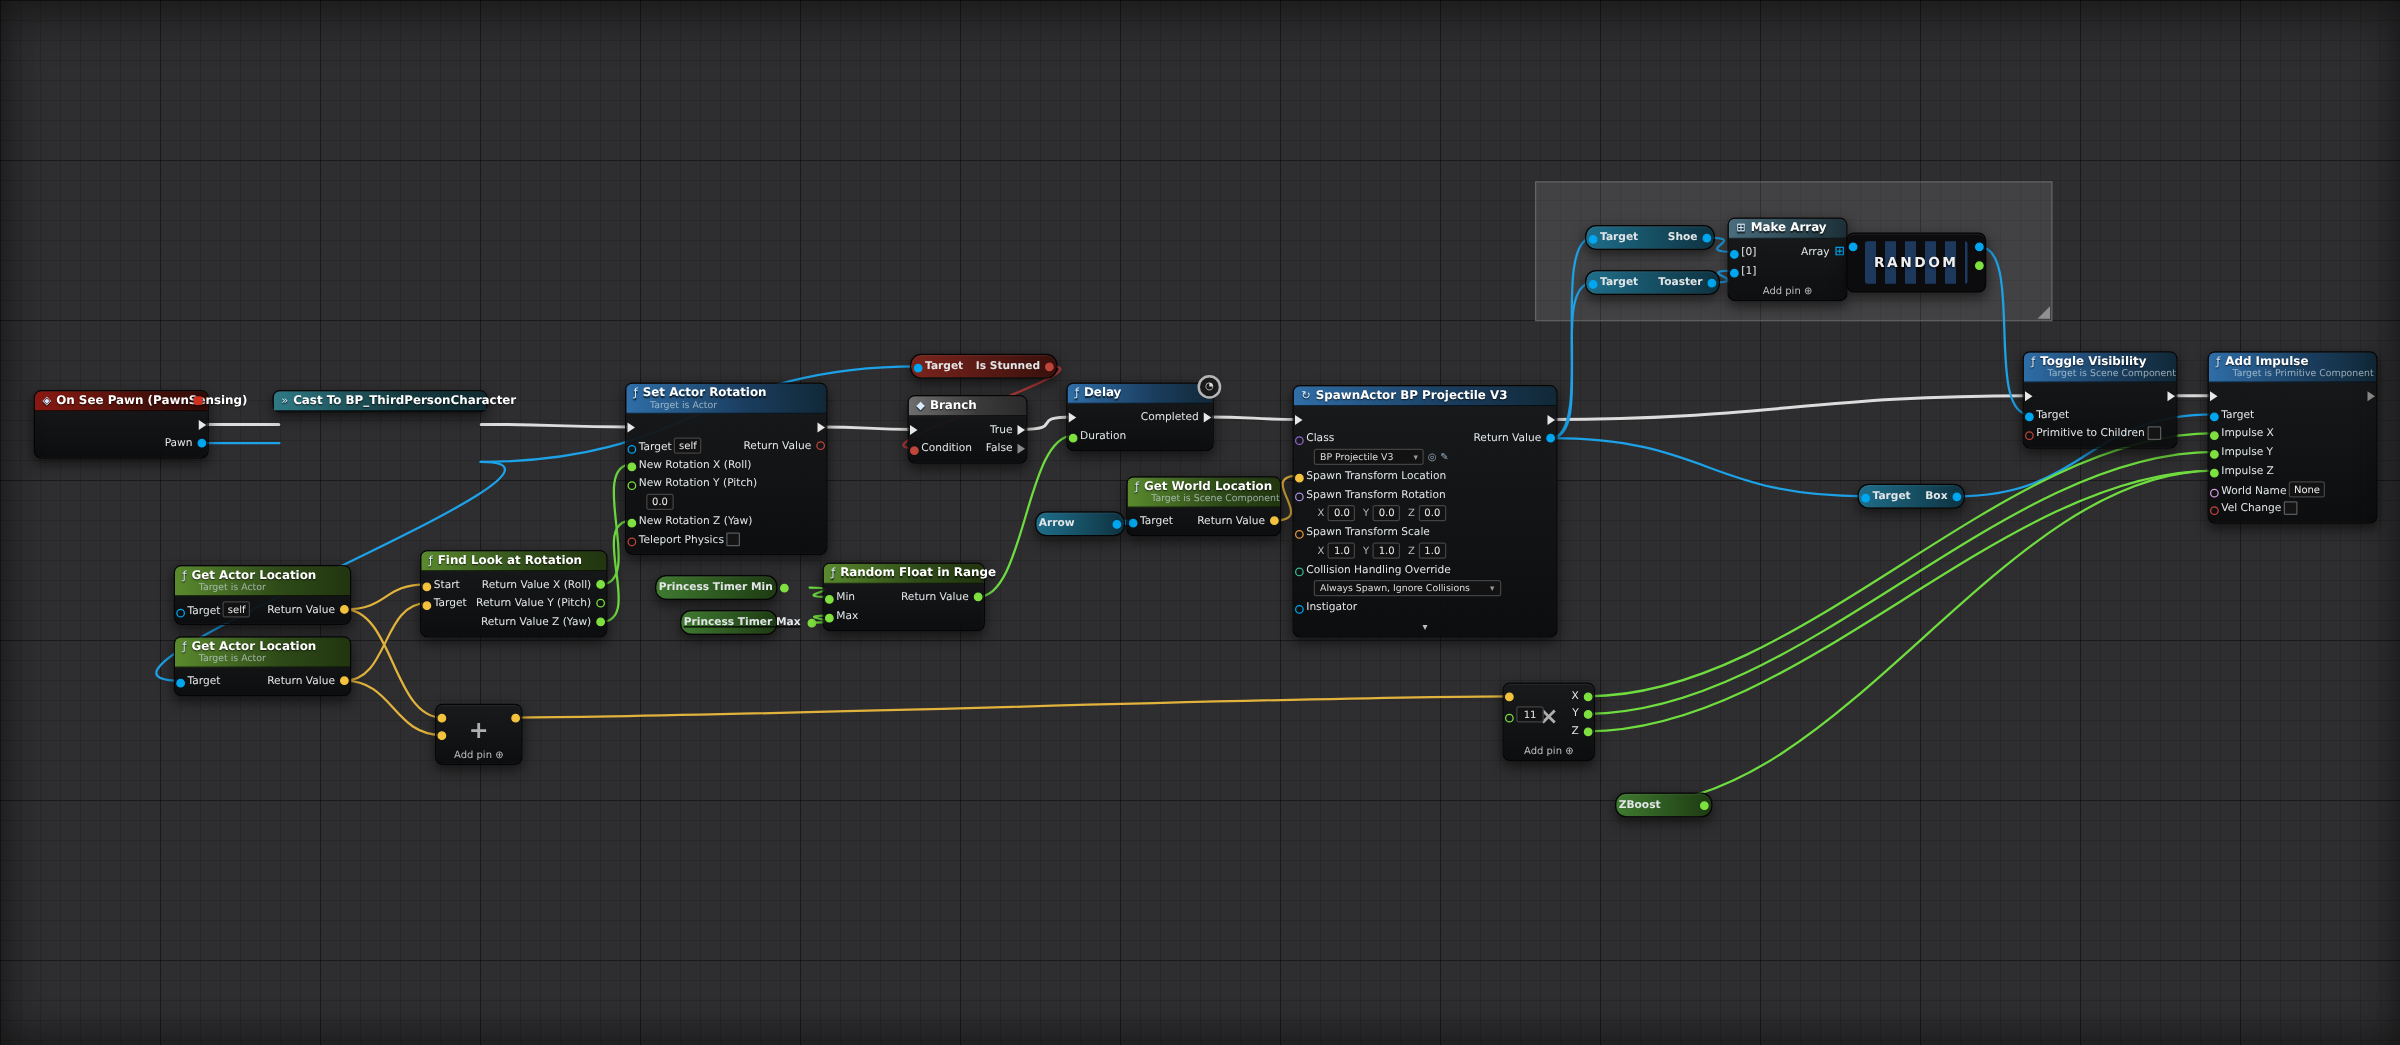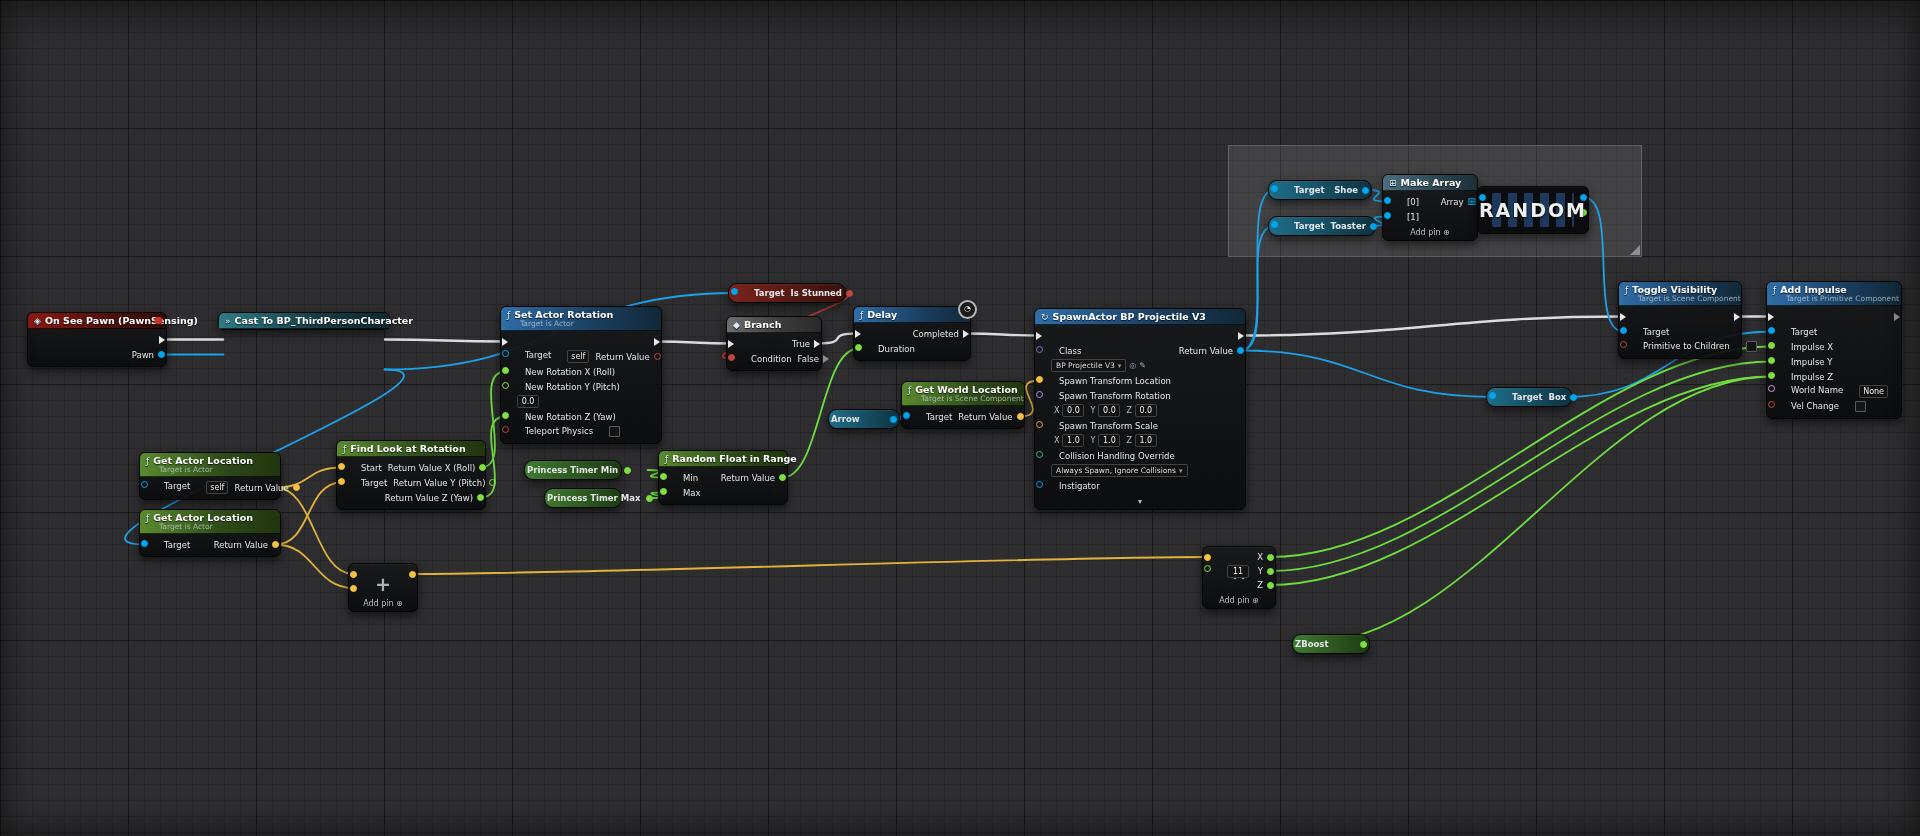--- a/index.html
+++ b/index.html
@@ -26,31 +26,31 @@
   .nsub{font-size:7.5px;color:#c9d9e2;opacity:.7;margin-left:13px;margin-top:-1px;white-space:nowrap;}
   .nhead.red{background:linear-gradient(90deg,#8a1a12,#46100a 65%,#330b07);}
   .nhead.blue{background:linear-gradient(90deg,#2f6ea8,#1a3d5e 60%,#112837);}
   .nhead.green{background:linear-gradient(90deg,#5a8a2e,#2e4a18 60%,#21350f);}
   .nhead.cast{background:linear-gradient(90deg,#2e7a85,#153a40 60%,#0f2a30);}
   .nhead.gray{background:linear-gradient(90deg,#6e6e6e,#3a3a3a 60%,#2a2a2a);}
   .nhead.gray2{background:linear-gradient(90deg,#4a6e7e,#28404a 70%,#1d3038);}
   .nbody{padding:3px 0 4px;position:relative;z-index:1;}
   .nrow{display:flex;align-items:center;min-height:15px;padding:0 5px;gap:6px;}
   .nrow.wr{padding-left:16px;gap:3px;}
-  .pl{display:flex;align-items:flex-start;gap:16px;margin-left:-4px;}
+  .pl{display:flex;align-items:flex-end;gap:2px;margin-left:-4px;}
   .pr{display:flex;align-items:center;gap:4px;margin-left:auto;margin-right:-4px;}
   .plab{font-size:8.5px;color:#e2e6e8;white-space:nowrap;}
   .pin{width:7px;height:7px;border-radius:50%;border:1.5px solid;box-sizing:border-box;flex:none;}
   .pinx{width:0;height:0;border-top:4px solid transparent;border-bottom:4px solid transparent;border-left:6px solid #e8e8e8;flex:none;}
   .pinx.hx{border-left-color:#8b8b8b;}
   .pingrid{font-size:10px;line-height:9px;flex:none;font-weight:bold;}
   .wbox{background:#121212;border:1px solid #424242;border-radius:2px;font-size:8px;color:#eee;
     padding:0 3px;min-width:14px;height:11px;line-height:11px;text-align:center;white-space:nowrap;}
   .cbox{width:9px;height:9px;background:#141414;border:1px solid #5a5a5a;border-radius:1px;flex:none;}
-  .ddbox{display:flex;align-items:center;gap:3px;background:#121212;border:1px solid #424242;border-radius:2px;
+  .ddbox{display:flex;align-items:center;gap:16px;background:#121212;border:1px solid #424242;border-radius:2px;
     font-size:7.5px;color:#ddd;padding:1px 4px;white-space:nowrap;}
   .caret{font-size:7px;color:#999;}
   .ddicon{font-size:8px;color:#9ab;}
   .axis{font-size:8px;color:#bbb;margin-left:3px;}
   .nfoot{text-align:center;font-size:8px;color:#bdbdbd;padding:0 4px 3px;white-space:nowrap;}
   .nglyph{position:absolute;left:50%;top:42%;transform:translate(-50%,-50%);font-size:19px;font-weight:bold;
     color:#c9c9c9;z-index:0;opacity:.85;}
   .nbadge{position:absolute;top:-7px;right:-7px;width:15px;height:15px;border-radius:50%;background:#1a1a1a;
     border:2px solid #b5b5b5;color:#ddd;font-size:8px;line-height:13px;text-align:center;z-index:2;}
   .ndot{position:absolute;top:4px;right:4px;width:7px;height:7px;border-radius:2px;background:#d03020;
@@ -59,21 +59,21 @@
   .pill .nbody{padding:0;}
   .pill .nrow{min-height:18px;padding:0 6px;}
   .pill .plab{font-weight:bold;}
   .pill.green{background:linear-gradient(90deg,#3f7a30,#1d3a12);}
   .pill.teal{background:linear-gradient(90deg,#1f6e8a,#0e3240);}
   .pill.maroon{background:linear-gradient(90deg,#7a241c,#38100c);}
   .compact .nrow{min-height:14px;}
   .randomnode{background:#0c0c0e;}
   .stripes{position:absolute;inset:6px 14px;border-radius:2px;z-index:0;opacity:.55;
     background:repeating-linear-gradient(90deg,#2a5d9e 0 9px,rgba(0,0,0,0) 9px 16px);}
-  .nbig{position:absolute;left:50%;top:50%;transform:translate(-50%,-50%);font-size:19px;font-weight:bold;
+  .nbig{position:absolute;left:50%;top:50%;transform:translate(-50%,-50%);font-size:11px;font-weight:bold;
     letter-spacing:2px;color:#efefef;text-shadow:0 1px 2px #000;z-index:2;}
   .comment{position:absolute;z-index:1;background:rgba(190,190,190,.14);border:1px solid rgba(130,130,130,.55);box-sizing:border-box;}
   .chead{height:20px;background:linear-gradient(#9c9c9c,#747474);color:#fff;font-size:12px;font-weight:bold;
     padding:0 8px;line-height:20px;text-shadow:0 1px 1px rgba(0,0,0,.5);white-space:nowrap;overflow:hidden;}
   .chandle{position:absolute;right:1px;bottom:1px;width:0;height:0;border-left:10px solid transparent;
     border-bottom:10px solid rgba(210,210,210,.55);}
 </style>
 </head>
 <body>
 
@@ -481,21 +481,21 @@
         <div class="nrow">
           <div class="pl">
             <div class="plab">Princess Timer Min</div>
           </div>
           <div class="pr">
             <div class="pin" style="border-color: rgb(127, 225, 63); background: rgb(127, 225, 63);"></div>
           </div>
         </div>
       </div>
     </div>
-    <div class="node pill green" style="left: 544px; top: 488px; width: 78px;">
+    <div class="node pill green" style="left: 544px; top: 488px; width: 78px; text-decoration: underline;">
       <div class="nbody">
         <div class="nrow">
           <div class="pl">
             <div class="plab">Princess Timer Max</div>
           </div>
           <div class="pr">
             <div class="pin" style="border-color: rgb(127, 225, 63); background: rgb(127, 225, 63);"></div>
           </div>
         </div>
       </div>

